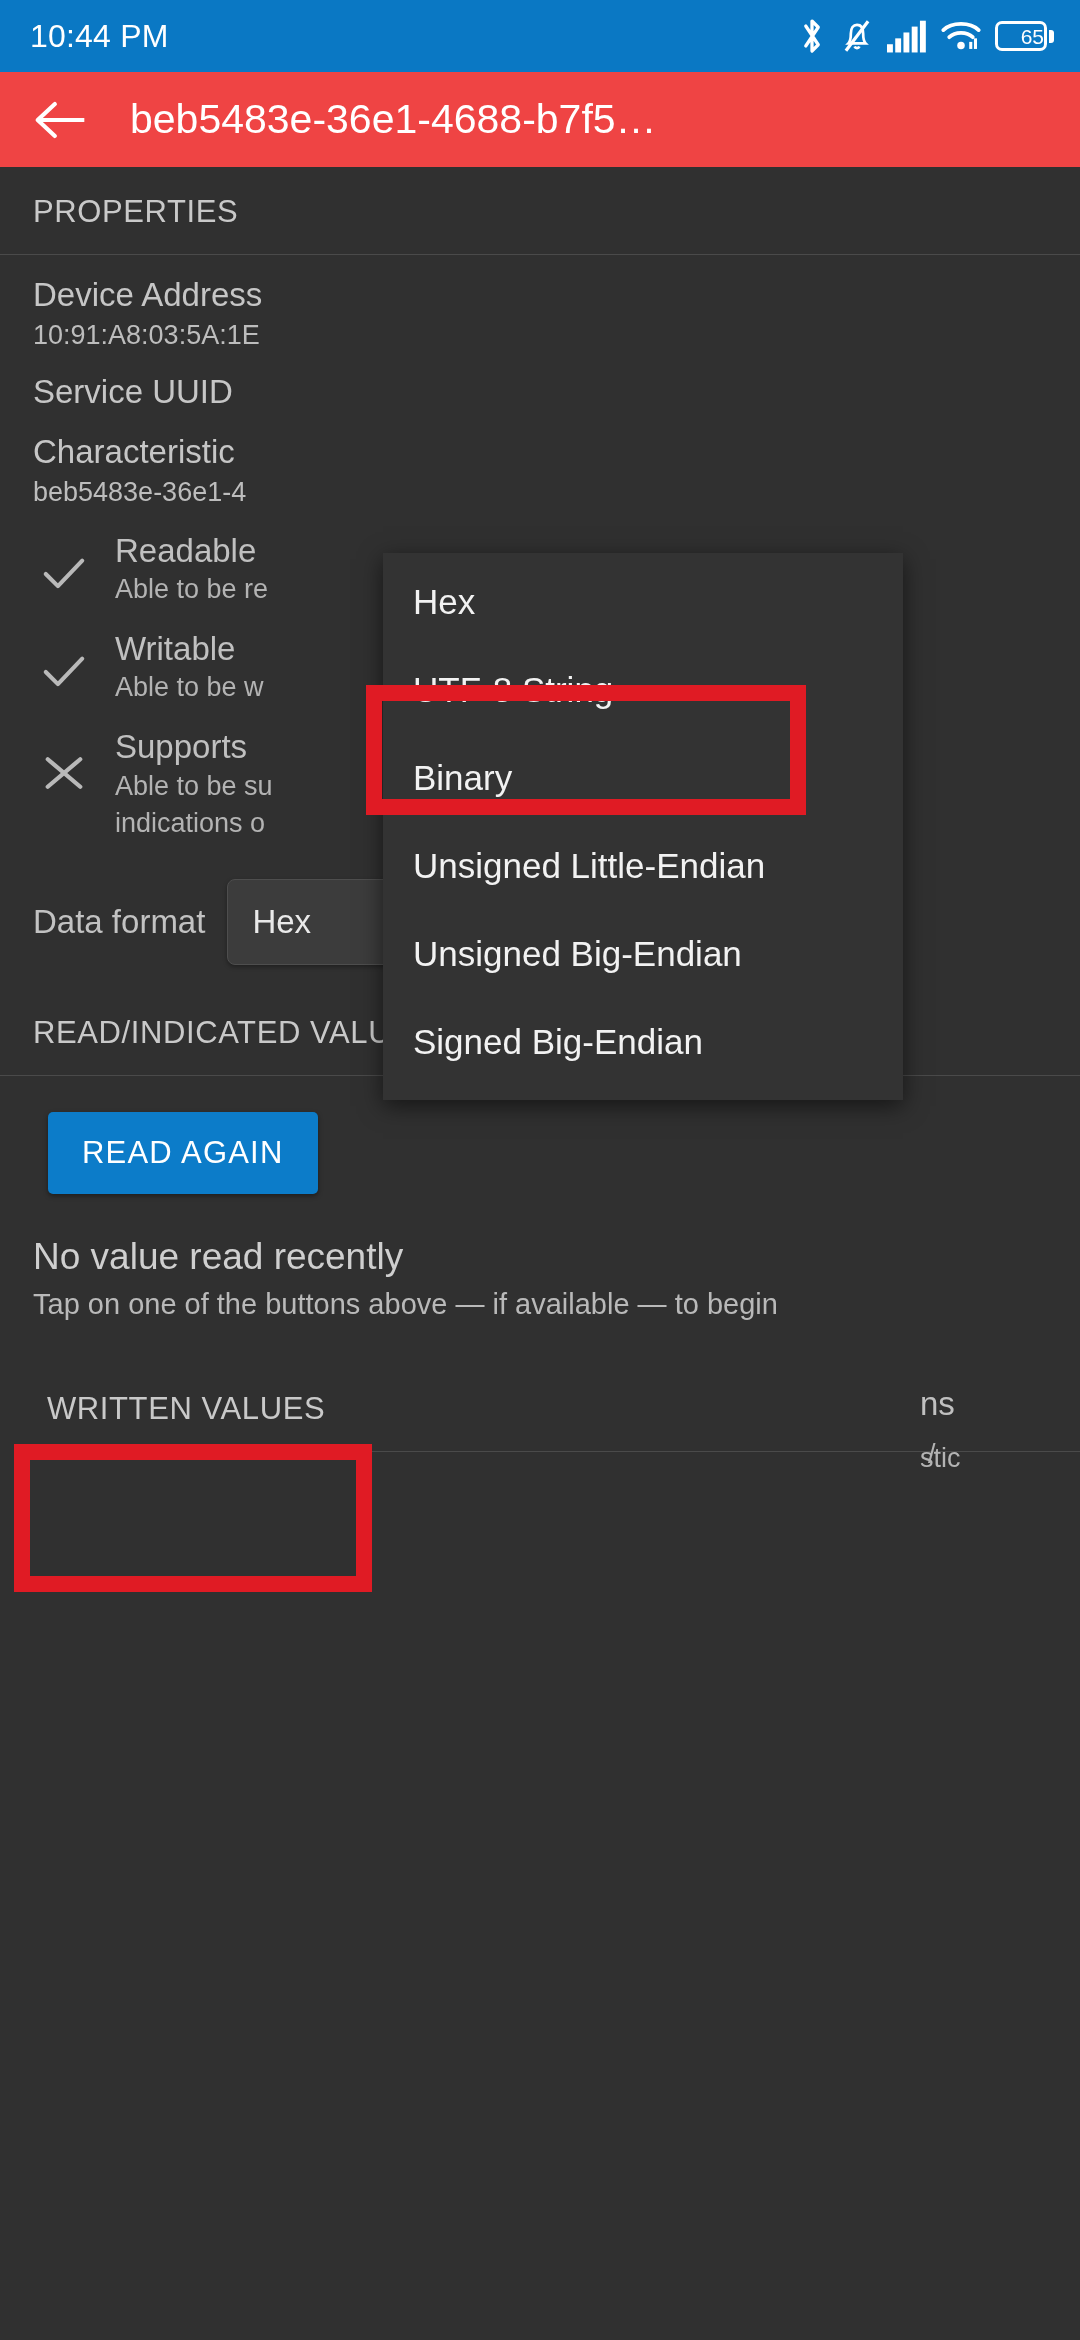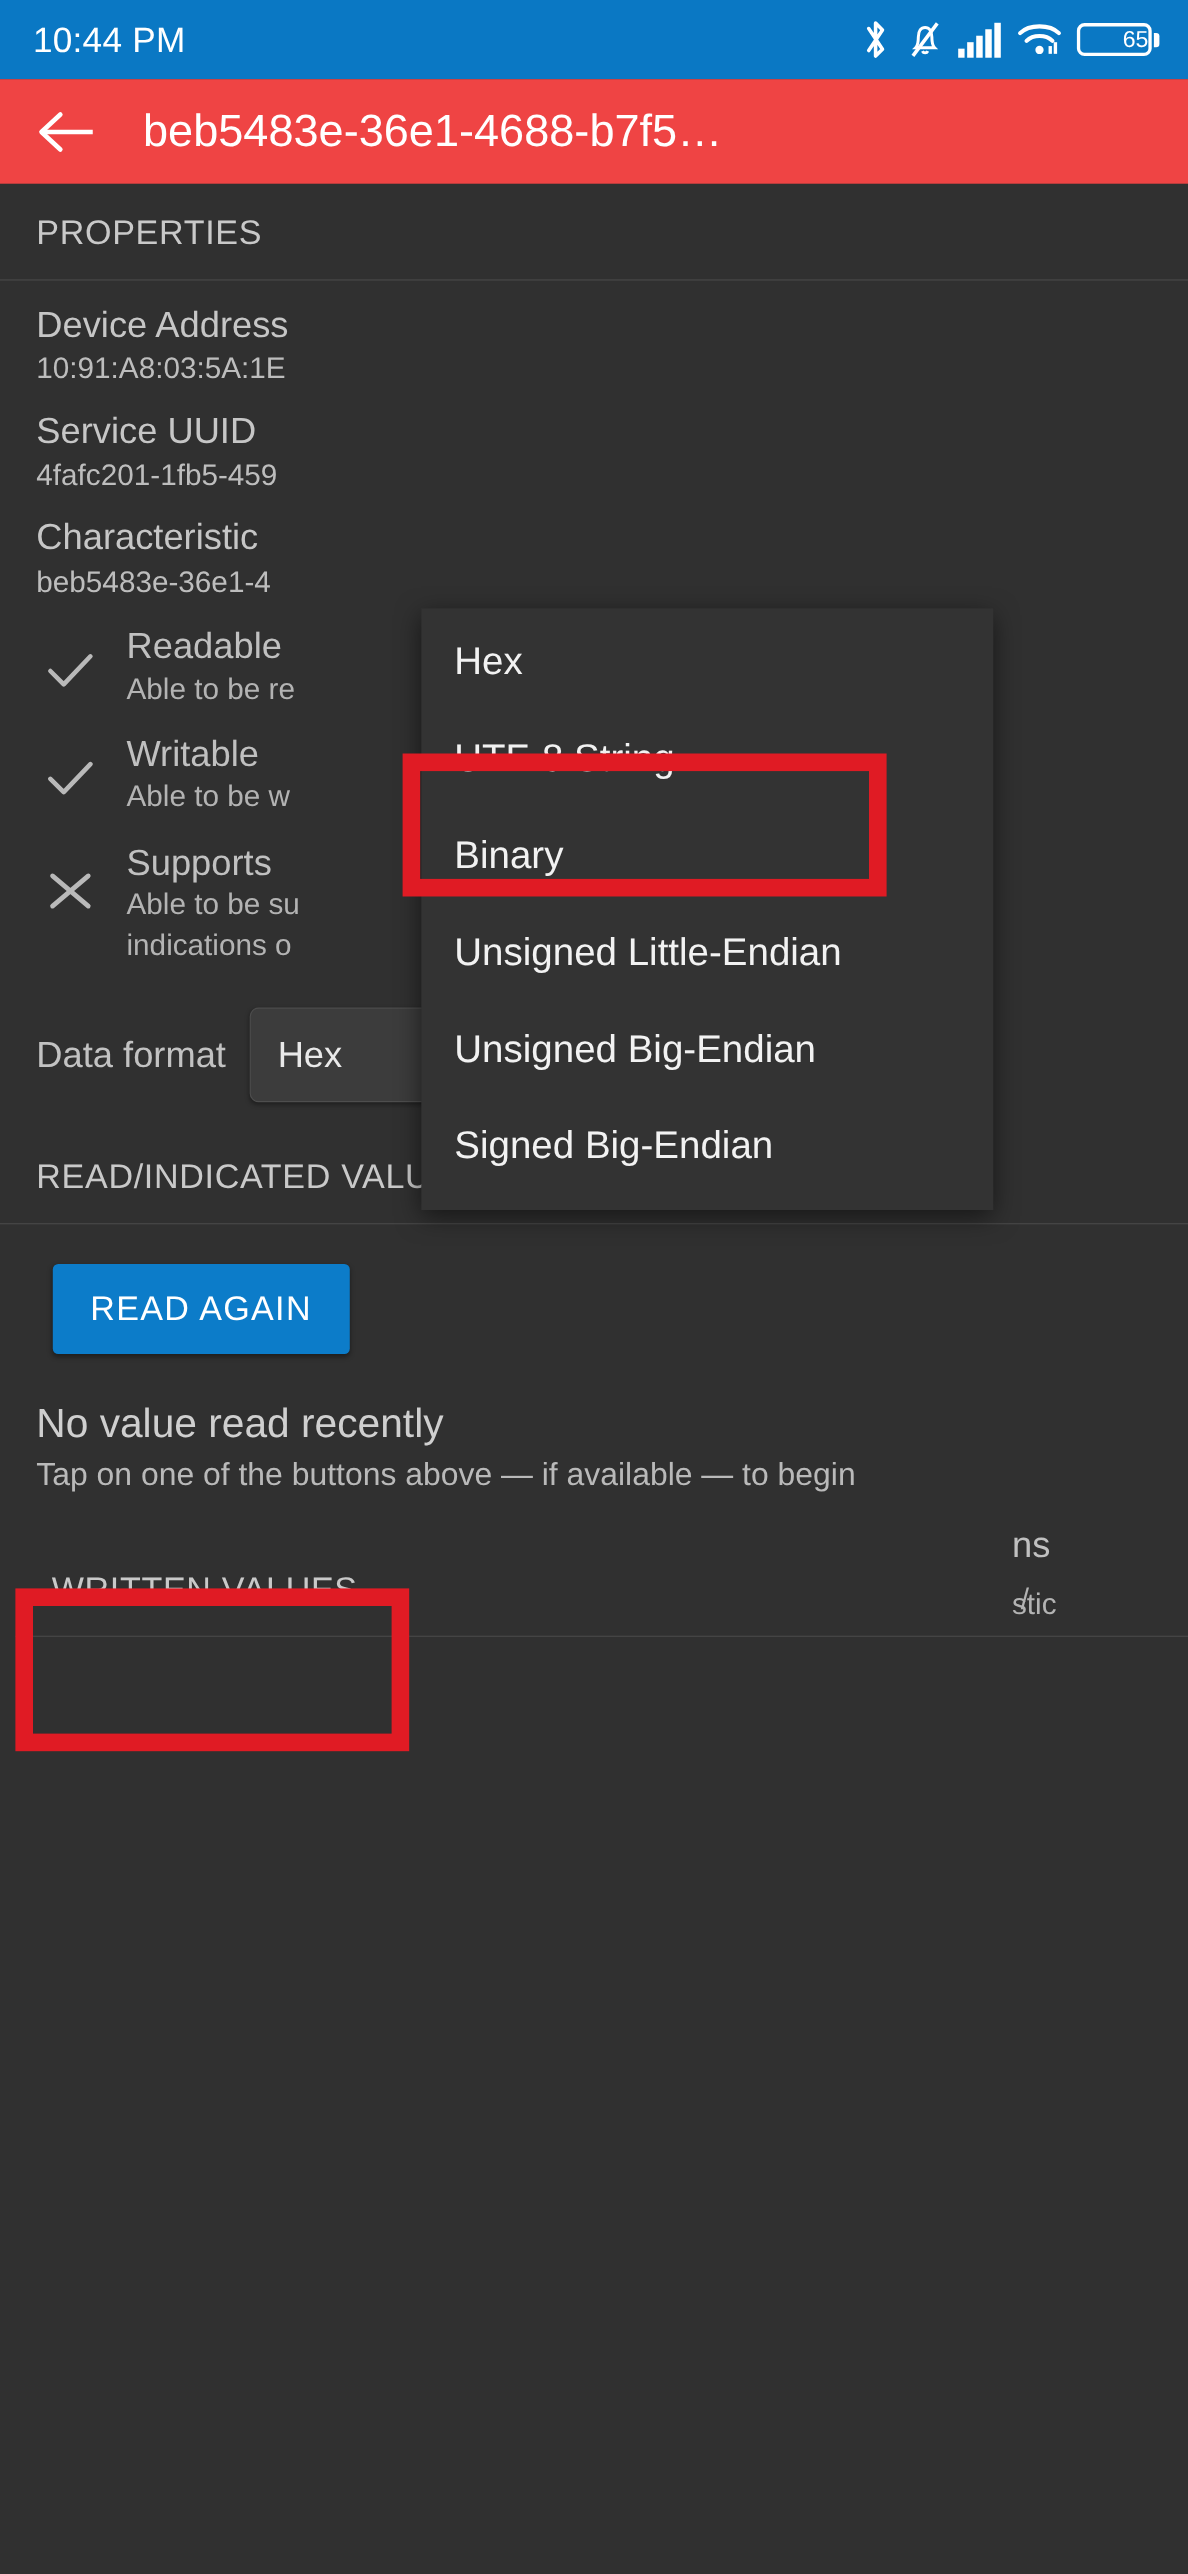--- a/index.html
+++ b/index.html
@@ -21,21 +21,21 @@
     justify-content:space-between;
     padding:0 26px 0 30px;
   }
   .clock { font-size:32px; color:#ffffff; letter-spacing:.2px; }
   .sys-icons { display:flex; align-items:center; gap:14px; }
   .sys-icons svg { display:block; }
   .battery {
     display:flex; align-items:center;
   }
   .batt-box {
-    width:68px; height:30px;
+    width:52px; height:30px;
     border:3px solid #ffffff;
     border-radius:7px;
     position:relative;
     display:flex; align-items:center; justify-content:flex-end;
     font-size:21px; color:#ffffff;
     background:linear-gradient(to right,#ffffff 0%,#ffffff 0%,transparent 0%);
   }
   .batt-box span{ position:relative; z-index:2; line-height:1; }
   .batt-fill{
     position:absolute; left:0; top:0; bottom:0;
@@ -259,21 +259,20 @@
 
   <div class="section-header">PROPERTIES</div>
 
   <div class="prop">
     <div class="prop-title">Device Address</div>
     <div class="prop-value">10:91:A8:03:5A:1E</div>
   </div>
 
   <div class="prop">
     <div class="prop-title">Service UUID</div>
-    <div class="prop-value">4fafc201-1fb5-459</div>
   </div>
 
   <div class="prop">
     <div class="prop-title">Characteristic</div>
     <div class="prop-value">beb5483e-36e1-4</div>
   </div>
 
   <div class="flag-row">
     <div class="flag-mark">
       <svg width="44" height="34" viewBox="0 0 36 28">

